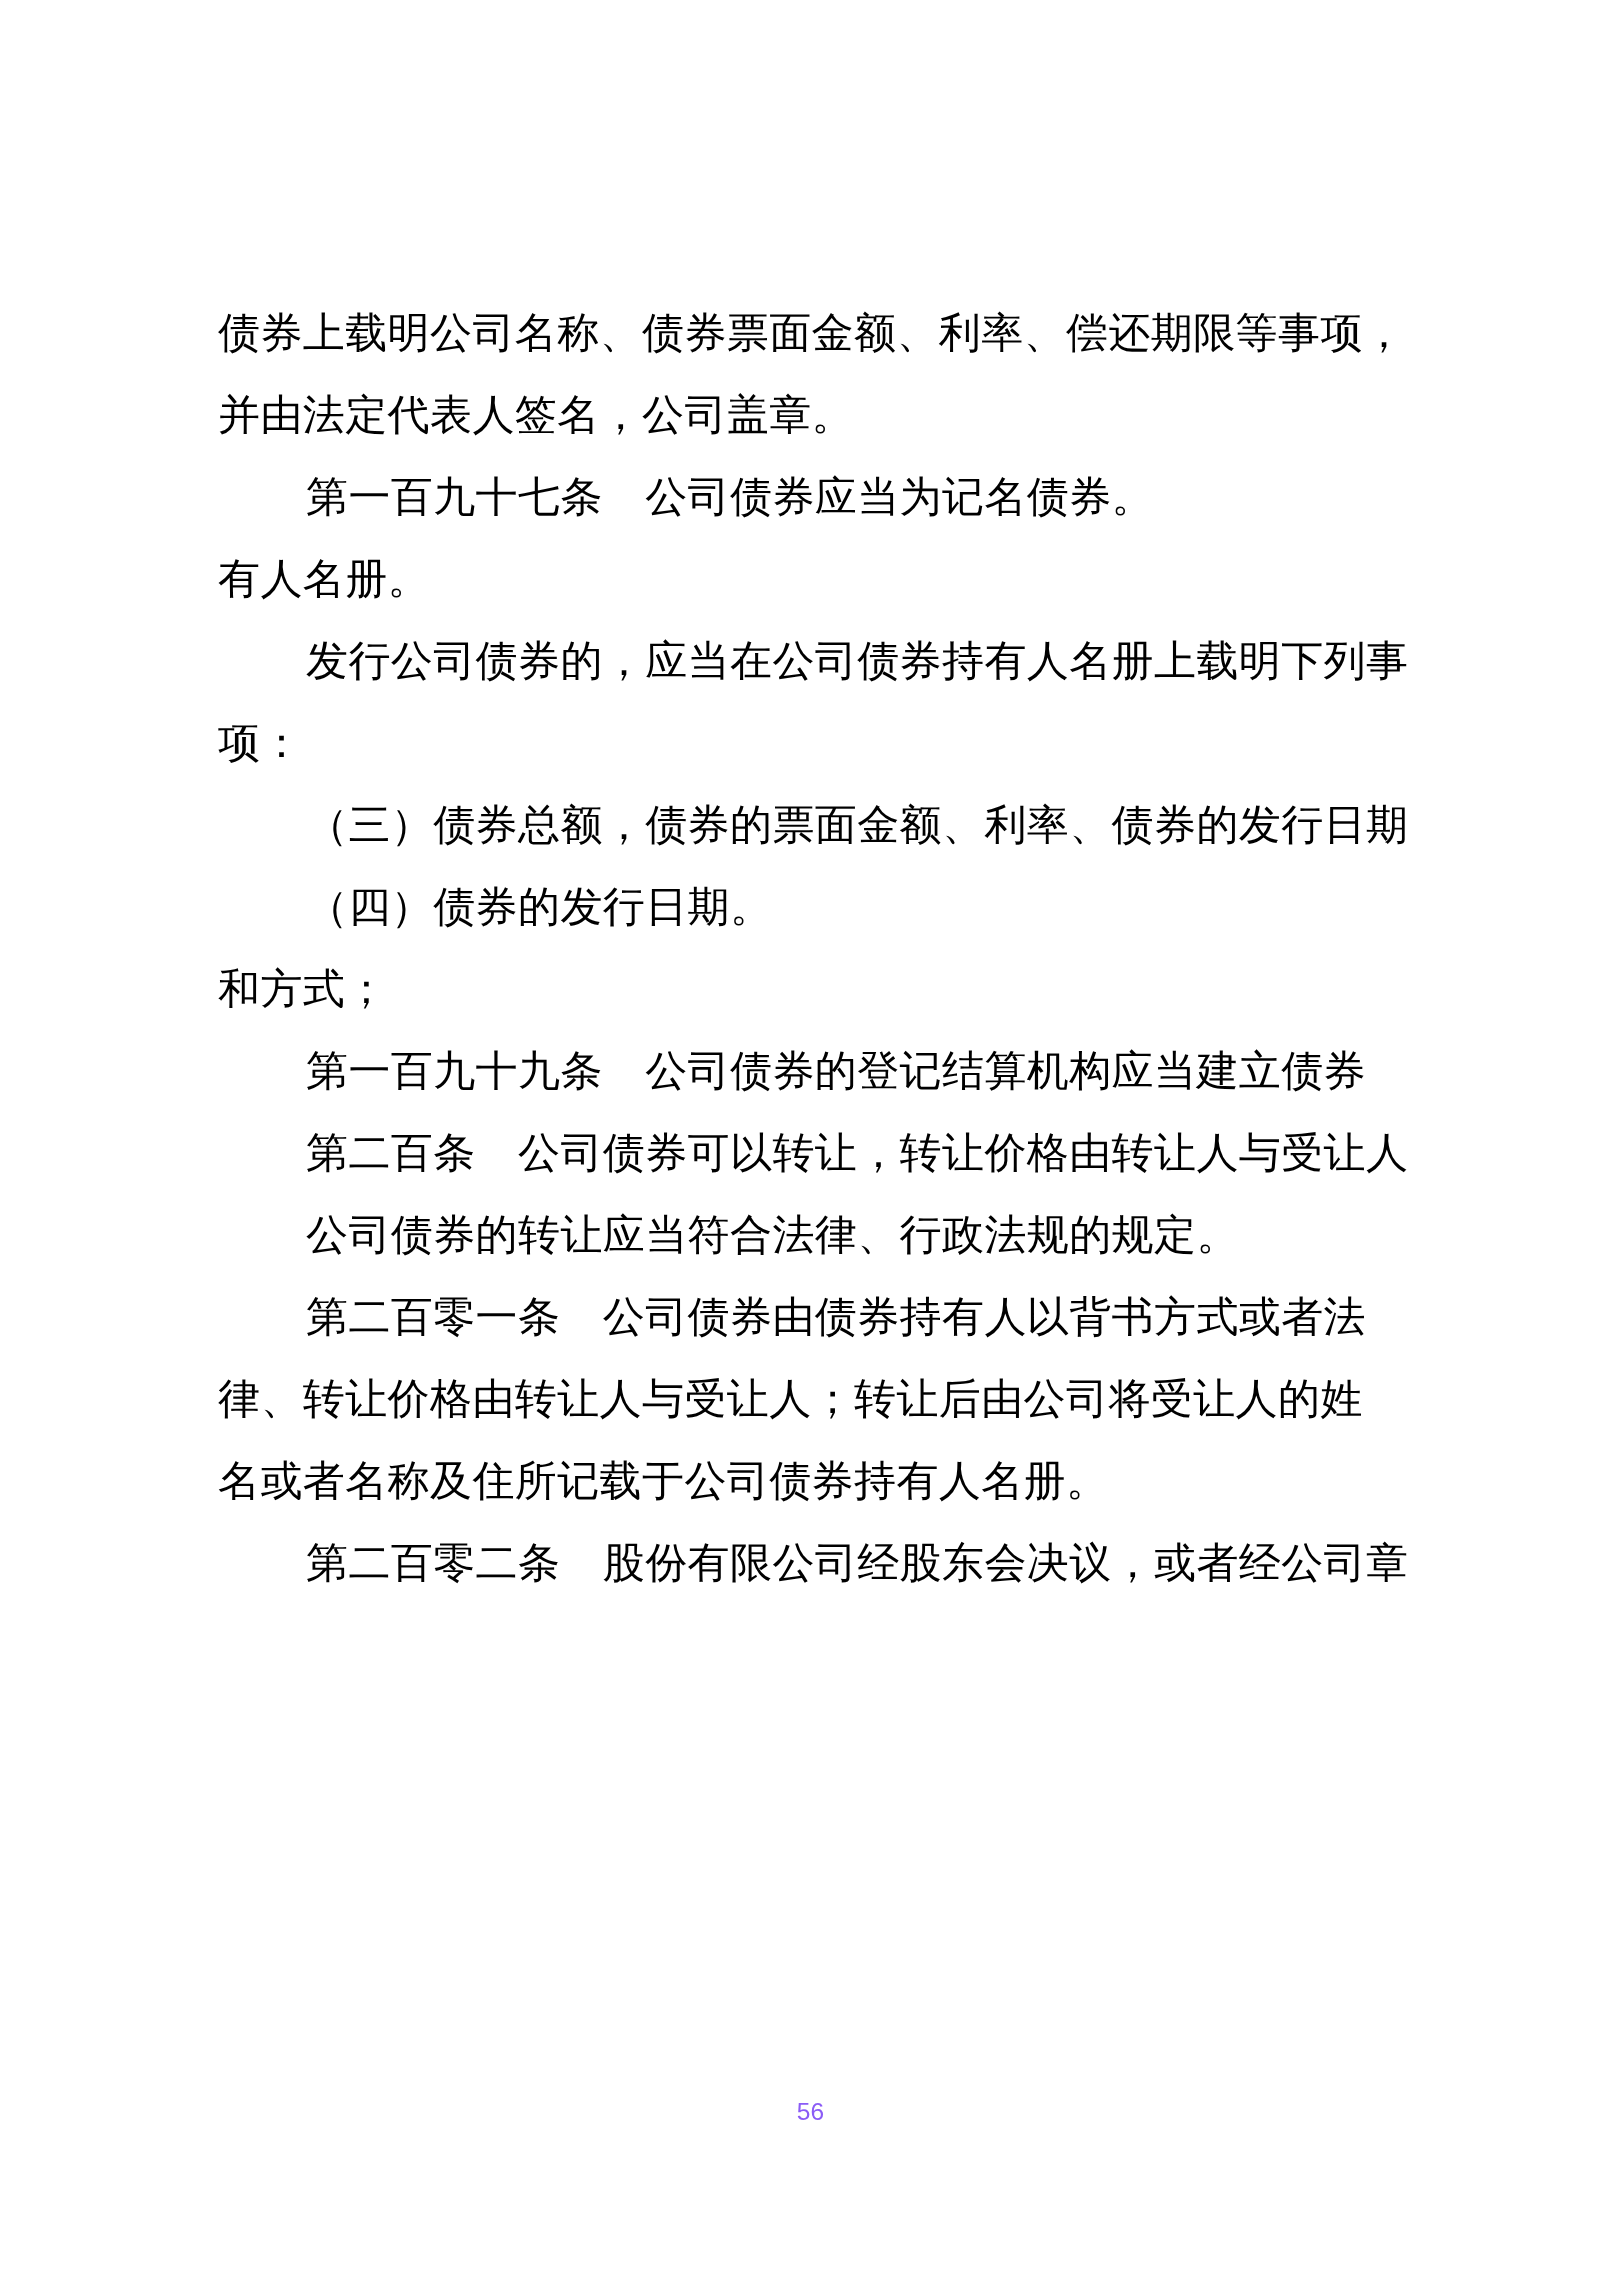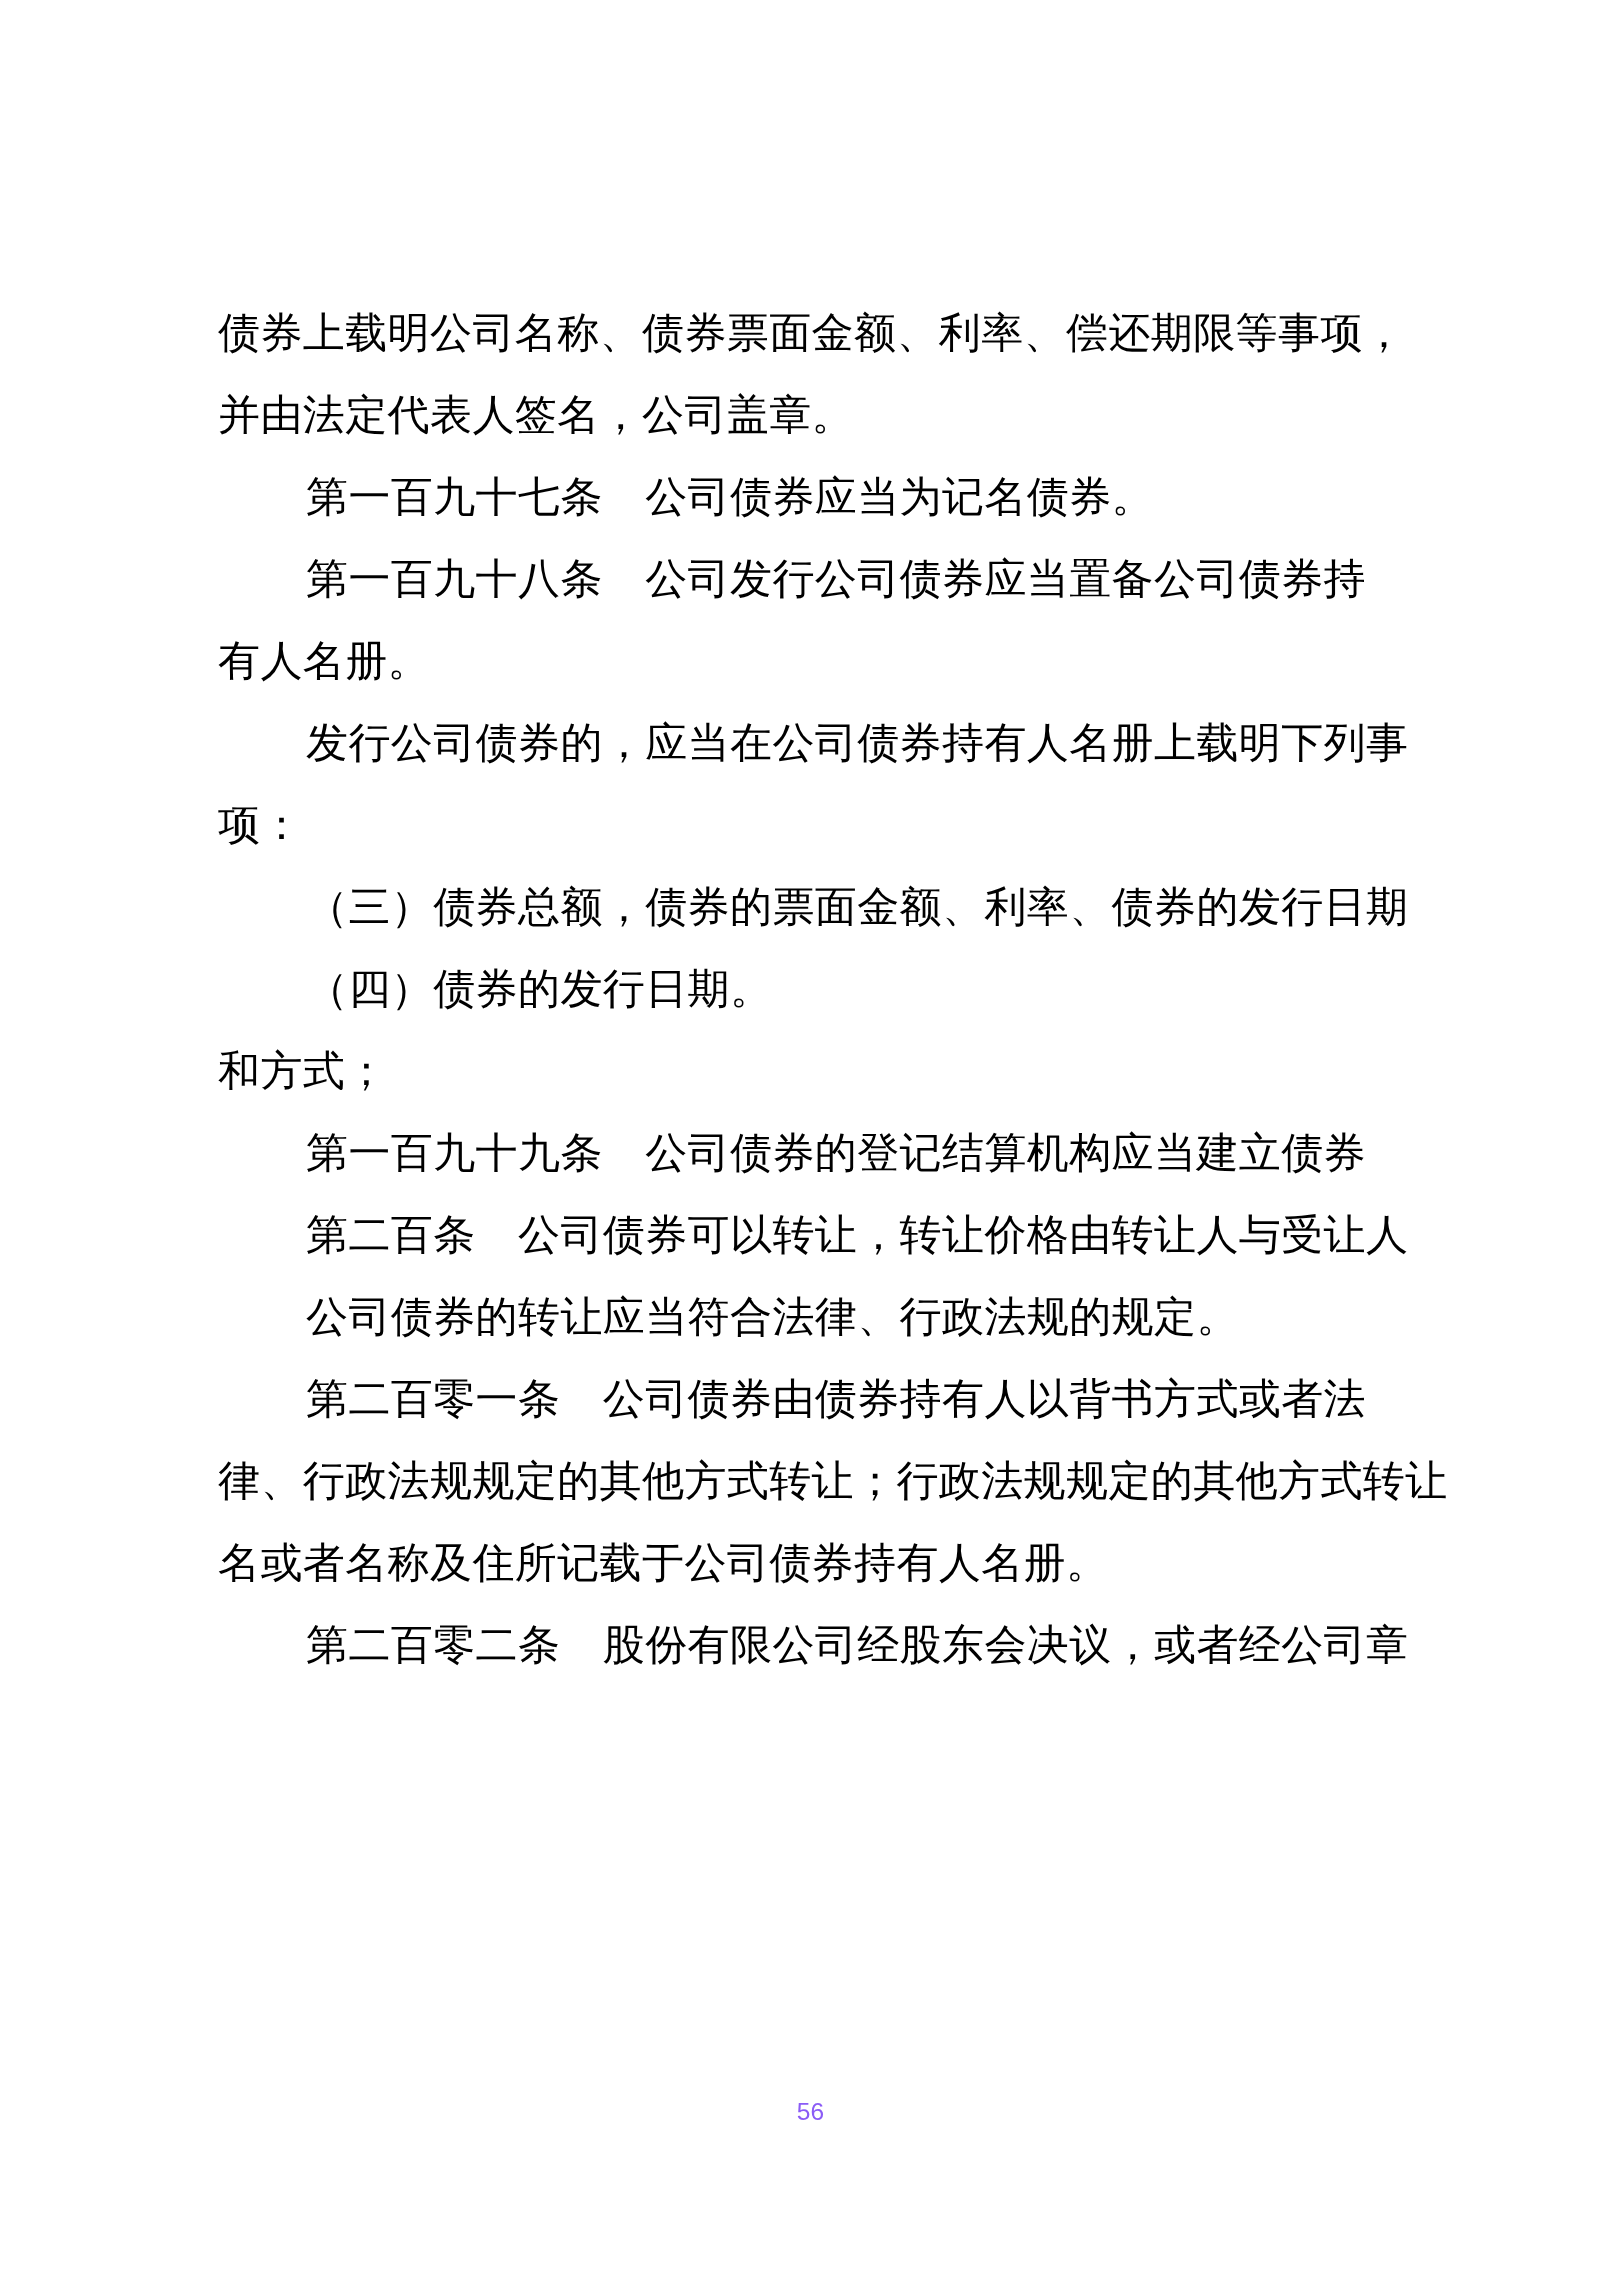--- a/index.html
+++ b/index.html
@@ -46,30 +46,29 @@
   }
 </style>
 </head>
 <body>
 
 <div class="page">
   <div class="body-text">
       <div class="line">债券上载明公司名称、债券票面金额、利率、偿还期限等事项，</div>
       <div class="line">并由法定代表人签名，公司盖章。</div>
       <div class="line indent">第一百九十七条　公司债券应当为记名债券。</div>
-      <div class="line indent">第一百九十八条　公司发行公司债券应当置备公司债券持</div>
       <div class="line">有人名册。</div>
       <div class="line indent">发行公司债券的，应当在公司债券持有人名册上载明下列事</div>
       <div class="line">项：</div>
       <div class="line indent">（三）债券总额，债券的票面金额、利率、债券的发行日期</div>
       <div class="line indent">（四）债券的发行日期。</div>
       <div class="line">和方式；</div>
       <div class="line indent">第一百九十九条　公司债券的登记结算机构应当建立债券</div>
       <div class="line indent">第二百条　公司债券可以转让，转让价格由转让人与受让人</div>
       <div class="line indent">公司债券的转让应当符合法律、行政法规的规定。</div>
       <div class="line indent">第二百零一条　公司债券由债券持有人以背书方式或者法</div>
-      <div class="line">律、行政法规规定的其他方式转让；行政法规规定的其他方式转让</div>
+      <div class="line">律、转让价格由转让人与受让人；转让后由公司将受让人的姓</div>
       <div class="line">名或者名称及住所记载于公司债券持有人名册。</div>
       <div class="line indent">第二百零二条　股份有限公司经股东会决议，或者经公司章</div>
     </div>
   <div class="footer">56</div>
 </div>
 
 
 </body></html>

